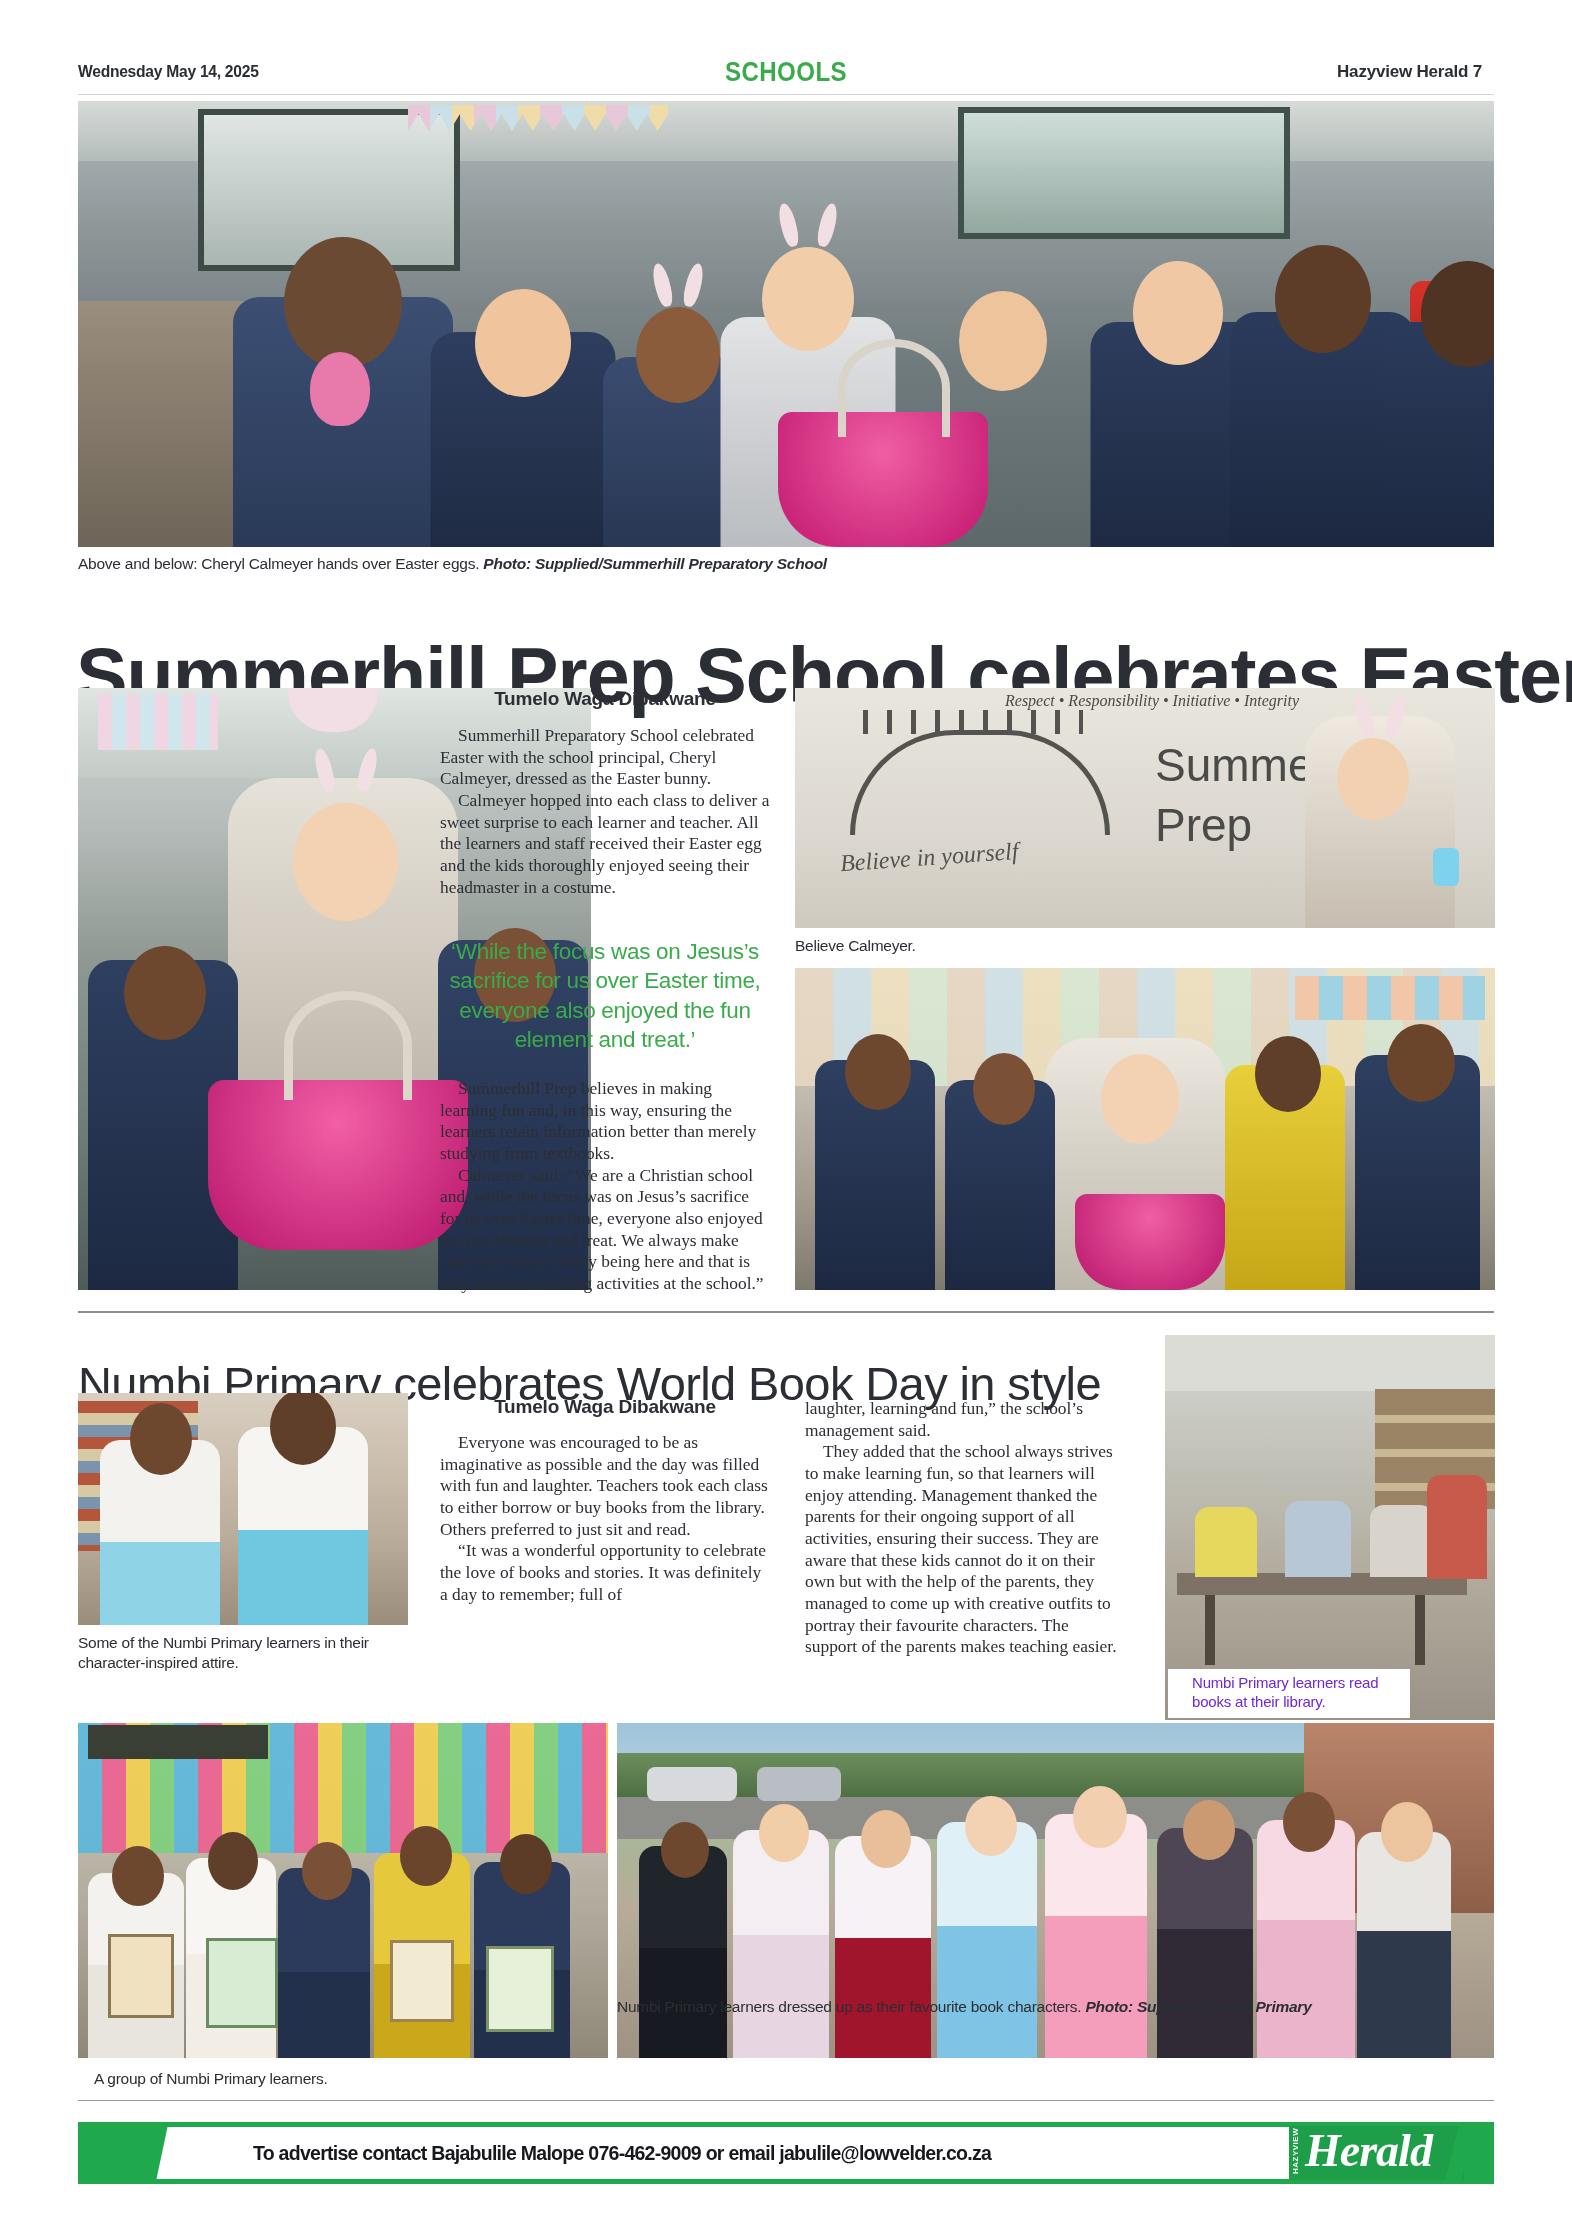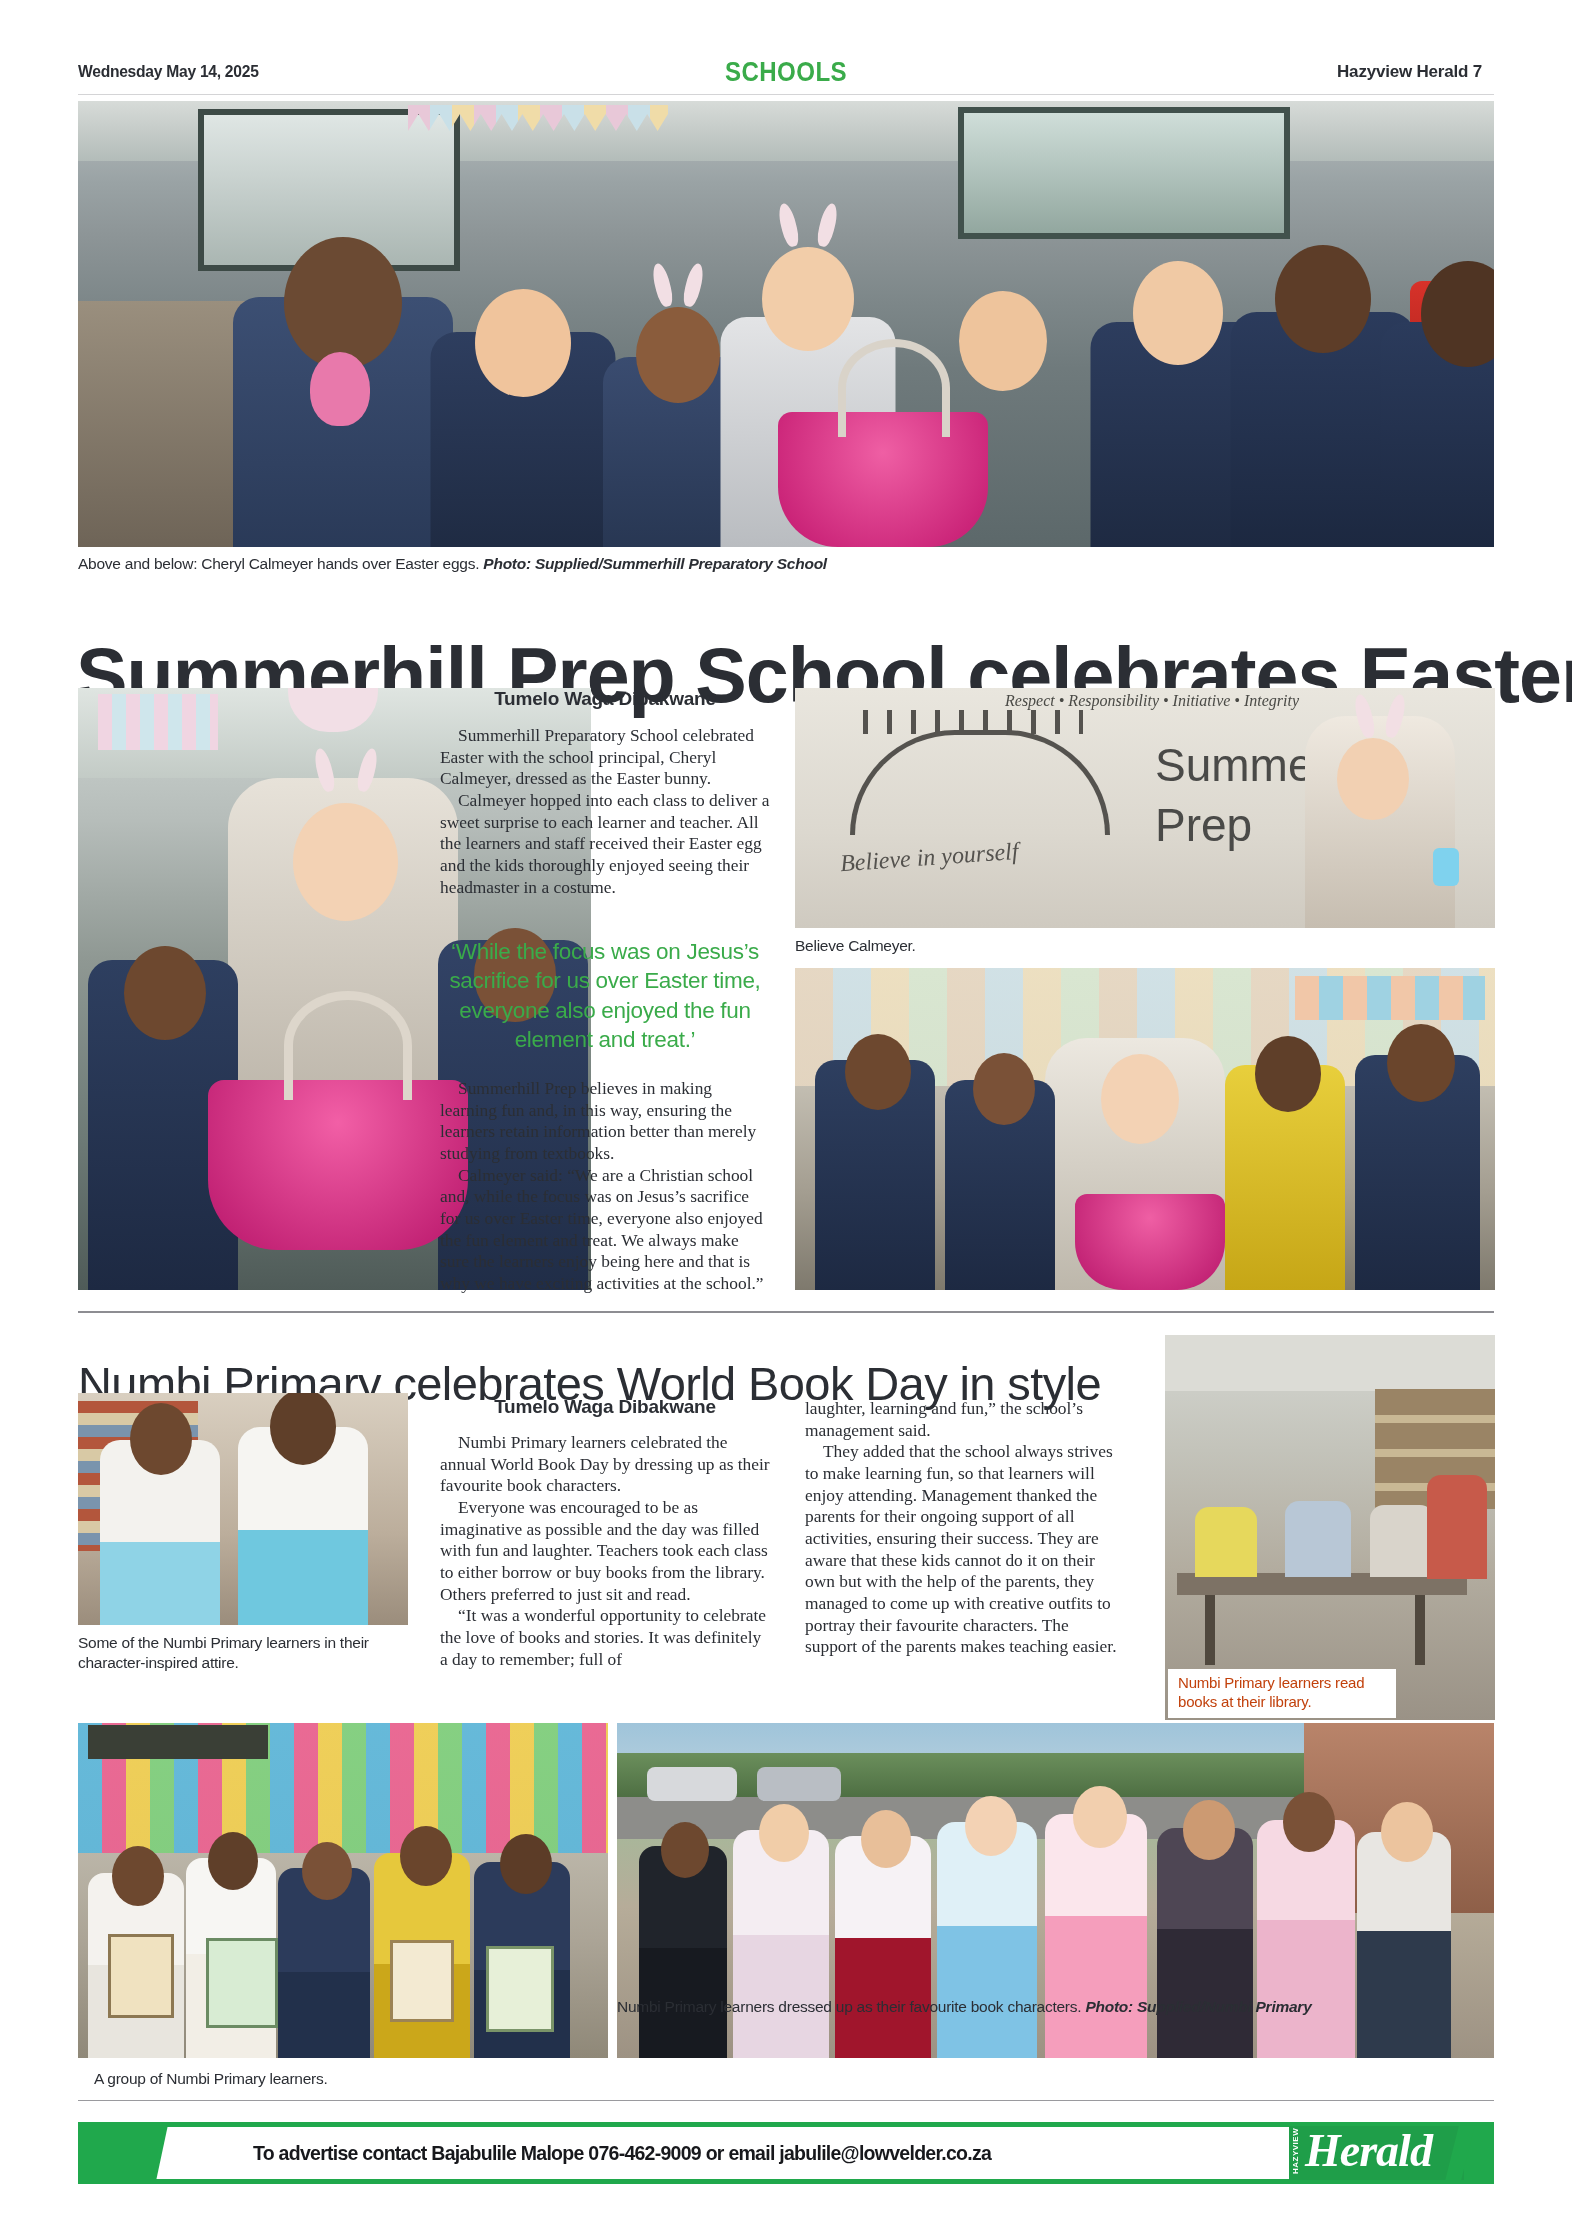--- a/index.html
+++ b/index.html
@@ -217,22 +217,22 @@
     white-space: nowrap;
   }
 
   
   .overlay-caption {
     position:absolute;
     background:#ffffff;
     font-family:"Liberation Sans", sans-serif;
     font-size:15px;
     line-height:1.25;
-    color:#c2410c;
-    padding:5px 8px 6px 10px;
+    color:#6d28d9;
+    padding:5px 8px 6px 24px;
     letter-spacing:-0.2px;
   }
 
   
   #footer-bar {
     position:absolute;
     left:78px; top:2122px; width:1416px; height:62px;
     background:#20a84c;
     overflow:hidden;
   }
@@ -444,21 +444,20 @@
     <div style="position:absolute;left:52px;bottom:150px;width:62px;height:72px;border-radius:50%;background:#6d482f;"></div>
     <div style="position:absolute;left:160px;bottom:0;width:130px;height:198px;background:linear-gradient(180deg,#f6f5f2 0 52%,#6fc8df 52% 100%);border-radius:22px 22px 0 0;"></div>
     <div style="position:absolute;left:192px;bottom:160px;width:66px;height:76px;border-radius:50%;background:#5f3f29;"></div>
   </div>
 
   <div class="caption" style="left:78px; top:1633px; width:300px;">Some of the Numbi Primary learners in their character-inspired attire.</div>
 
   <div class="byline" style="left:430px; top:1396px; width:350px;">Tumelo Waga Dibakwane</div>
 
   <div class="bodycol" style="left:440px; top:1432px; width:330px;">
-    <p>Numbi Primary learners celebrated the annual World Book Day by dressing up as their favourite book characters.</p>
     <p>Everyone was encouraged to be as imaginative as possible and the day was filled with fun and laughter. Teachers took each class to either borrow or buy books from the library. Others preferred to just sit and read.</p>
     <p>“It was a wonderful opportunity to celebrate the love of books and stories. It was definitely a day to remember; full of</p>
   </div>
 
   <div class="bodycol" style="left:805px; top:1398px; width:315px;">
     <p style="text-indent:0;">laughter, learning and fun,” the school’s management said.</p>
     <p>They added that the school always strives to make learning fun, so that learners will enjoy attending. Management thanked the parents for their ongoing support of all activities, ensuring their success. They are aware that these kids cannot do it on their own but with the help of the parents, they managed to come up with creative outfits to portray their favourite characters. The support of the parents makes teaching easier.</p>
   </div>
 
   <div class="photo" style="left:1165px; top:1335px; width:330px; height:385px;">

